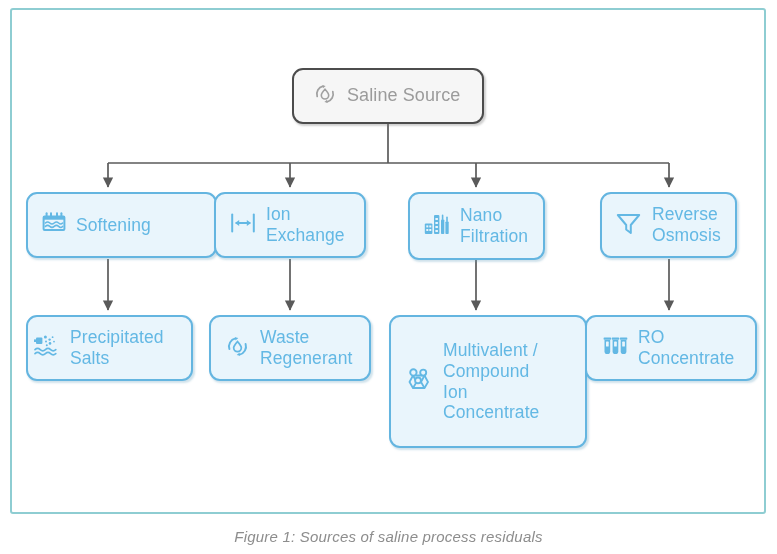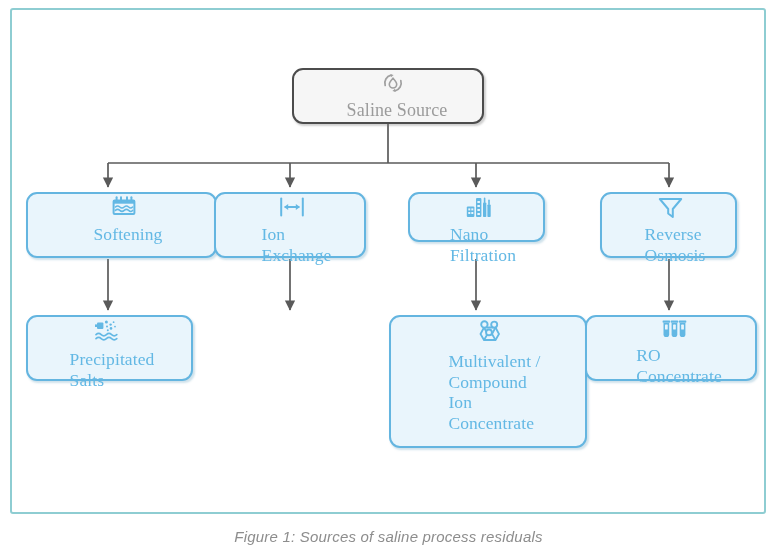--- a/index.html
+++ b/index.html
@@ -35,24 +35,23 @@
     position: absolute;
     left: 0; top: 0;
     width: 777px;
     height: 520px;
     pointer-events: none;
   }
   .node {
     position: absolute;
     box-sizing: border-box;
     display: flex;
-    flex-direction: column;
+    flex-direction: row;
     align-items: center;
     justify-content: flex-start;
-    font-family: Liberation Serif, serif;
   }
   .node.blue {
     background: #e9f5fc;
     border: 2px solid #64b5e0;
     border-radius: 11px;
     box-shadow: 1.5px 2px 2px rgba(100,160,190,0.30);
   }
   .node.gray {
     background: #f6f6f6;
     border: 2px solid #4c4c4c;
@@ -71,21 +70,21 @@
     letter-spacing: 0.1px;
     white-space: pre-line;
   }
   .node.blue .lbl { color: #63b8e4; }
   .node.gray .lbl { color: #9b9b9b; font-size: 18px; }
 
   
   #node-source   { left: 292px; top: 68px;  width: 192px; height: 56px; padding-left: 18px; }
   #node-soft     { left: 26px;  top: 192px; width: 191px; height: 66px; padding-left: 13px; }
   #node-ionex    { left: 214px; top: 192px; width: 152px; height: 66px; padding-left: 13px; }
-  #node-nano     { left: 408px; top: 192px; width: 137px; height: 50px; padding-left: 13px; }
+  #node-nano     { left: 408px; top: 192px; width: 137px; height: 68px; padding-left: 13px; }
   #node-ro       { left: 600px; top: 192px; width: 137px; height: 66px; padding-left: 13px; }
   #node-precip   { left: 26px;  top: 315px; width: 167px; height: 66px; padding-left: 5px; }
   #node-waste    { left: 209px; top: 315px; width: 162px; height: 66px; padding-left: 13px; }
   #node-multi    { left: 389px; top: 315px; width: 198px; height: 133px; padding-left: 13px; }
   #node-roconc   { left: 585px; top: 315px; width: 172px; height: 66px; padding-left: 16px; }
 
   .caption {
     position: absolute;
     left: 0;
     top: 528px;
@@ -235,20 +234,35 @@
         <g stroke="#63b8e4" stroke-width="1.7" fill="none" stroke-linecap="round">
           <path d="M2.0,17.6 q2.6,-2.4 5.2,0 t5.2,0 t5.2,0 t5.2,0"></path>
           <path d="M2.0,21.6 q2.6,-2.4 5.2,0 t5.2,0 t5.2,0 t5.2,0"></path>
         </g>
       </svg>
     </span>
     <span class="lbl">Precipitated
 Salts</span>
   </div>
 
+  <div class="node blue" id="node-waste">
+    <span class="ic">
+      <svg width="27" height="27" viewBox="0 0 26 26" xmlns="http://www.w3.org/2000/svg">
+        <g fill="none" stroke="#63b8e4" stroke-width="1.9" stroke-linecap="round">
+          <path d="M5.2,15.4 A8,8 0 0 1 11,5.2"></path>
+          <path d="M20.8,10.6 A8,8 0 0 1 15,20.8"></path>
+        </g>
+        <path d="M10.6,4.1 L13.8,4.9 L11.0,7.3 z" fill="#63b8e4"></path>
+        <path d="M15.4,21.9 L12.2,21.1 L15.0,18.7 z" fill="#63b8e4"></path>
+        <path d="M13,8.3 C15.6,11.2 16.7,12.6 16.7,14.3 A3.7,3.7 0 0 1 9.3,14.3 C9.3,12.6 10.4,11.2 13,8.3 z" fill="none" stroke="#63b8e4" stroke-width="1.7"></path>
+      </svg>
+    </span>
+    <span class="lbl">Waste
+Regenerant</span>
+  </div>
 
   <div class="node blue" id="node-multi">
     <span class="ic">
       <svg width="30" height="30" viewBox="0 0 30 30" xmlns="http://www.w3.org/2000/svg">
         <g stroke="#63b8e4" stroke-width="1.8" fill="none">
           <path d="M9.0,10.5 L20.5,10.5 L24.0,17.0 L20.5,23.0 L9.0,23.0 L5.5,17.0 z"></path>
           <path d="M9.0,10.5 L12.6,17.0 L9.0,23.0"></path>
           <path d="M20.5,10.5 L17.0,17.0 L20.5,23.0"></path>
           <path d="M12.6,17.0 L17.0,17.0"></path>
         </g>

